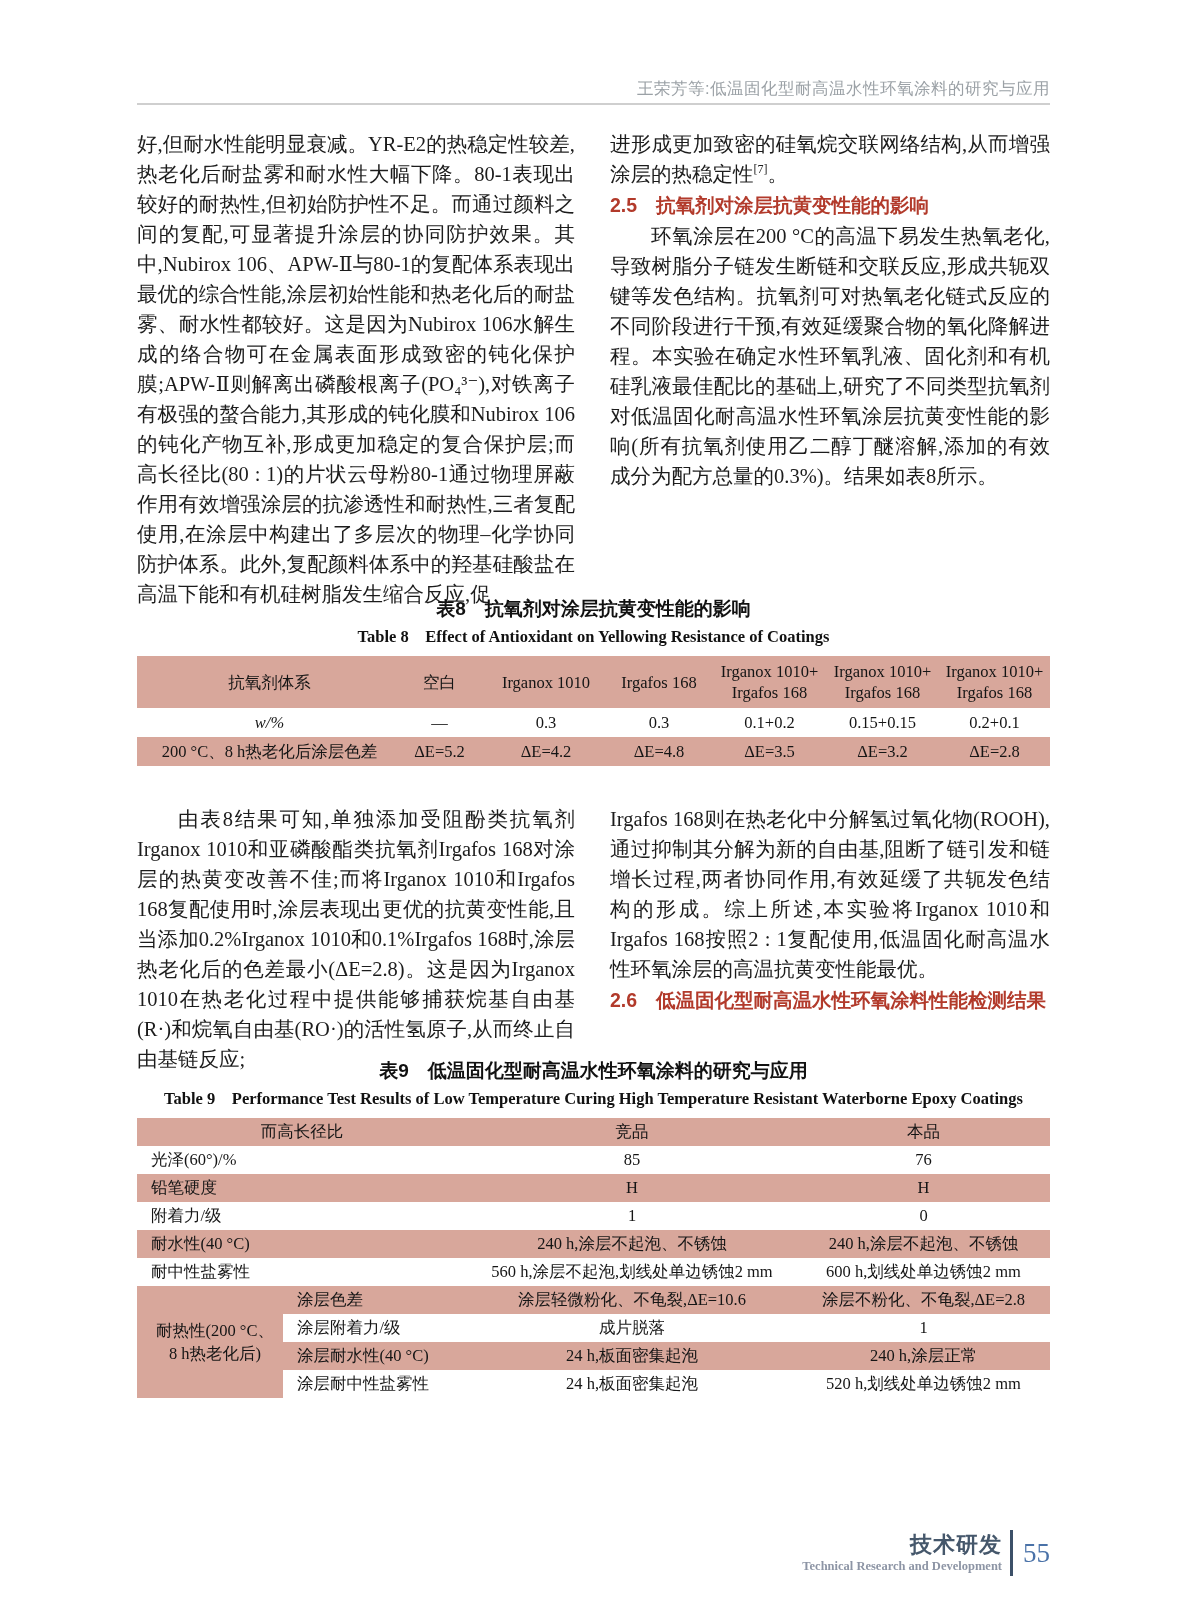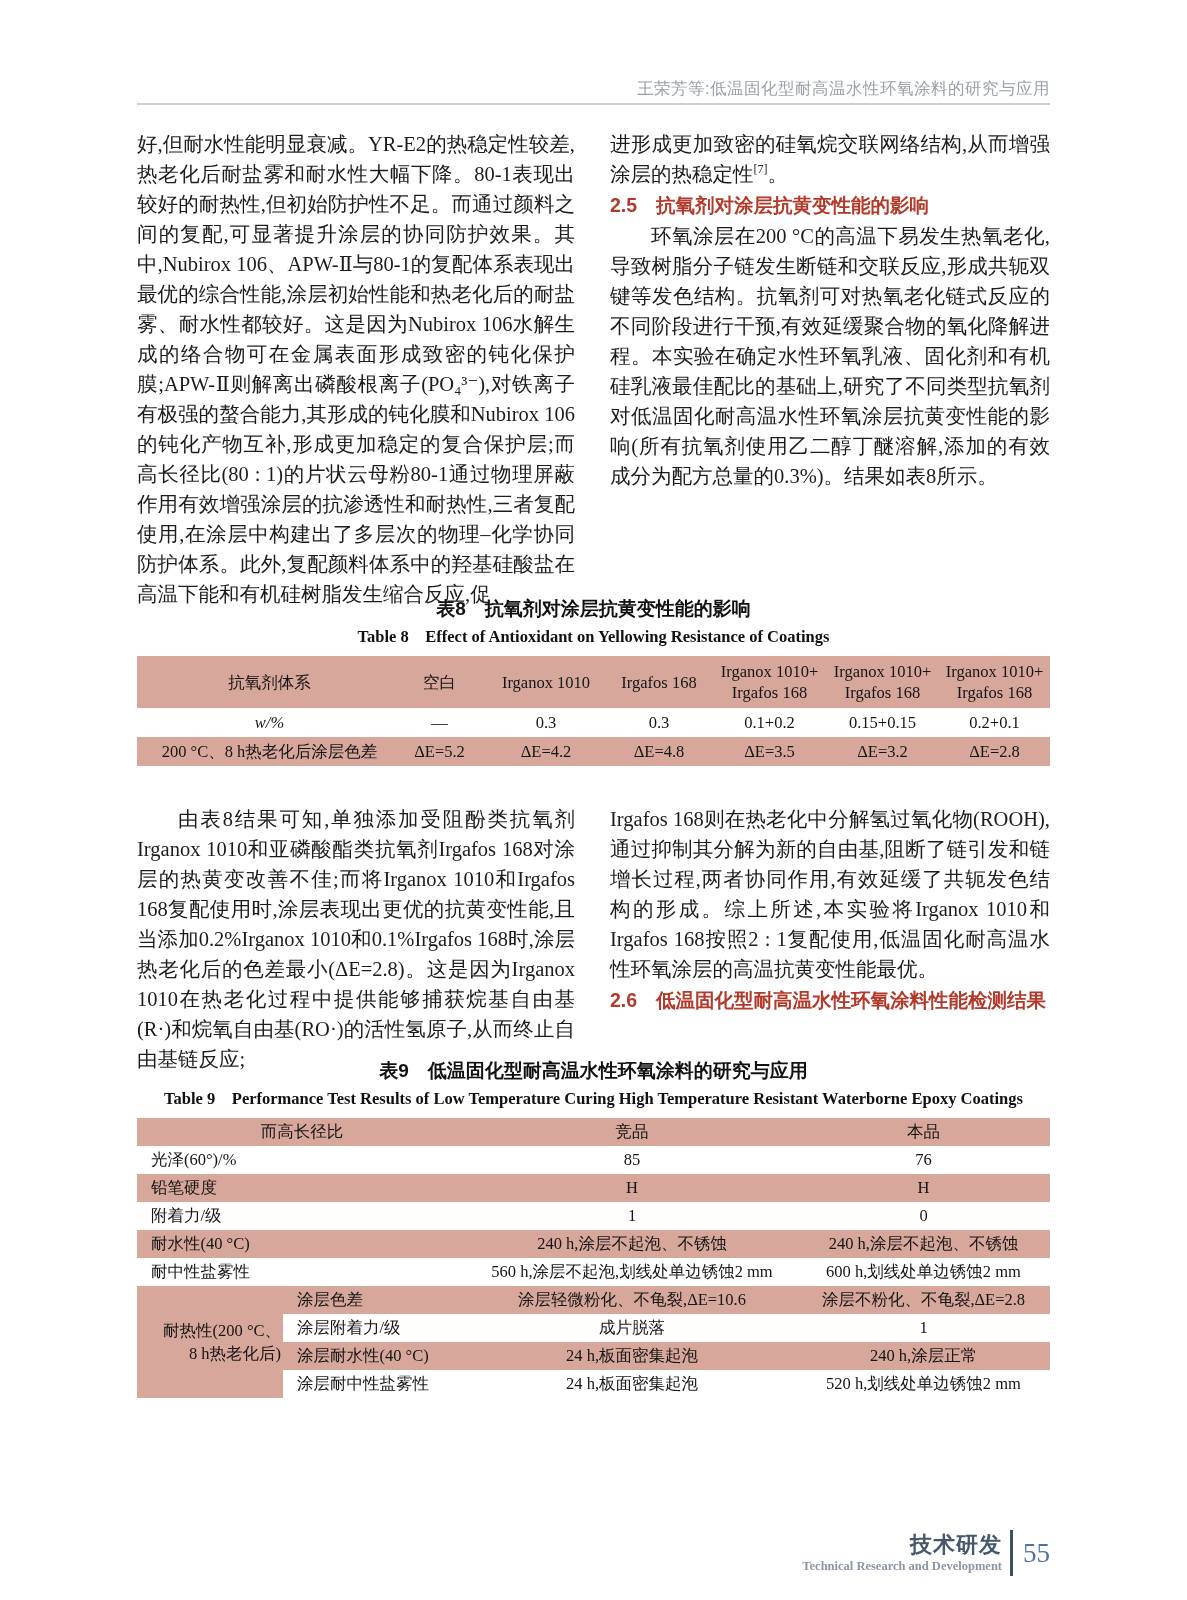--- a/index.html
+++ b/index.html
@@ -51,21 +51,21 @@
   table {border-collapse:collapse; width:913px; table-layout:fixed; font-size:16.5px; color:#151515;}
   th, td {padding:2px 2px; text-align:center; vertical-align:middle; font-weight:normal;}
   .pink {background:#d8a79b;}
   .t8 thead th {white-space:pre-line; line-height:21px; height:48px;}
   .t8 tbody tr {height:29px;}
   .t8 .lbl {text-align:center; padding-left:12px;}
   .t8 .ital {font-style:italic;}
   .t9 tr {height:28px;}
   .t9 .lbl {text-align:left; padding-left:14px;}
   .t9 .val {white-space:nowrap;}
-  .t9 .group {white-space:pre-line; text-align:right; padding-left:12px; line-height:23px;}
+  .t9 .group {white-space:pre-line; text-align:center; padding-left:12px; line-height:23px;}
 
   
   .continuation {
     position:absolute; left:137px; top:1422px; width:913px;
     text-align:right; font-size:18px; color:#222;
   }
   .footer {
     position:absolute; left:137px; top:1498px; width:913px;
     display:flex; justify-content:flex-end; align-items:center;margin-top:32px;
   }

